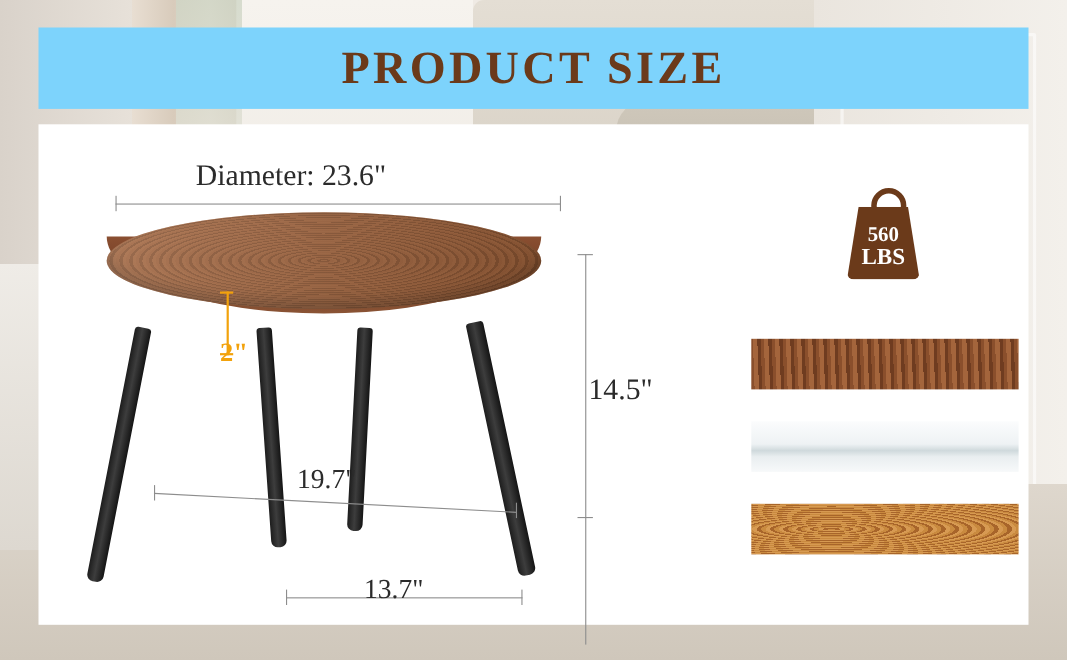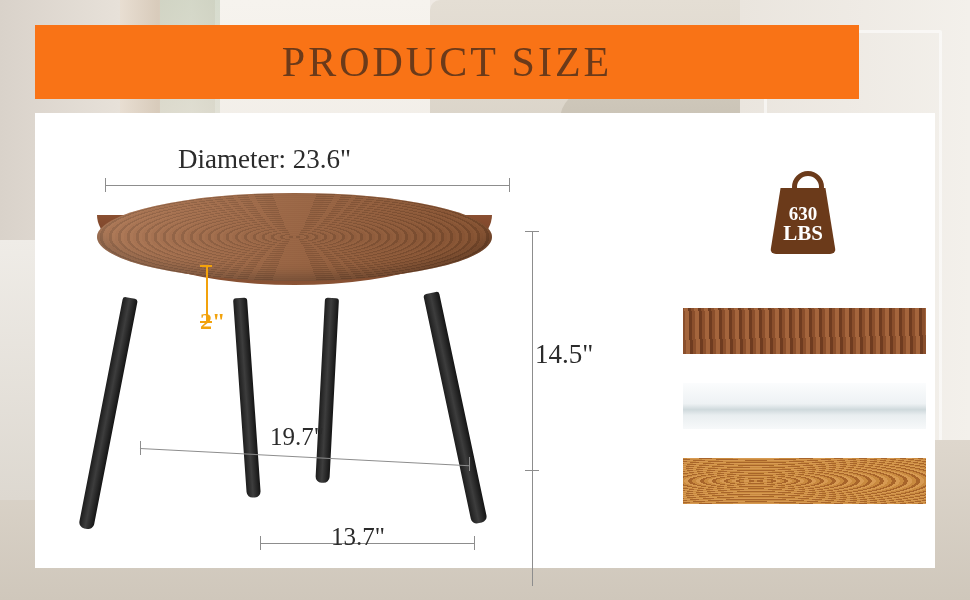--- a/index.html
+++ b/index.html
@@ -79,26 +79,27 @@
     background: linear-gradient(to bottom, #cfd6c6, #e6e2d8);
     border-radius: 0 0 30px 30px;
     opacity: .8;
   }
 
   
   .banner {
     position: absolute;
     left: 35px;
     top: 25px;
-    width: 824px;
+    width: 900px;
     height: 74px;
-    background: #f97316;
+    background: #7dd3fc;
     display: flex;
     align-items: center;
     justify-content: center;
+    font-weight: bold;
   }
   .banner-title {
     font-family: "Liberation Serif", serif;
     font-size: 42px;
     letter-spacing: 3px;
     color: #6b3a1a;
   }
 
   
   .card {
@@ -321,21 +322,21 @@
       <div class="rule rule-orange" style="left:171px; top:152px; height:58px;"></div>
       <div class="tick-orange" style="position:absolute; left:165px; top:152px;"></div>
       <div class="tick-orange" style="position:absolute; left:165px; top:208px;"></div>
       <div class="dim-text lbl-2in">2"</div>
     </div>
 
     <div class="right-col">
 
       <div class="weight-handle"></div>
       <div class="weight-badge">
-        <div class="weight-num">630</div>
+        <div class="weight-num">560</div>
         <div class="weight-unit">LBS</div>
       </div>
 
       <div class="swatch swatch-1"></div>
       <div class="swatch swatch-2"></div>
       <div class="swatch swatch-3"></div>
     </div>
 
   </div>
 </div>

